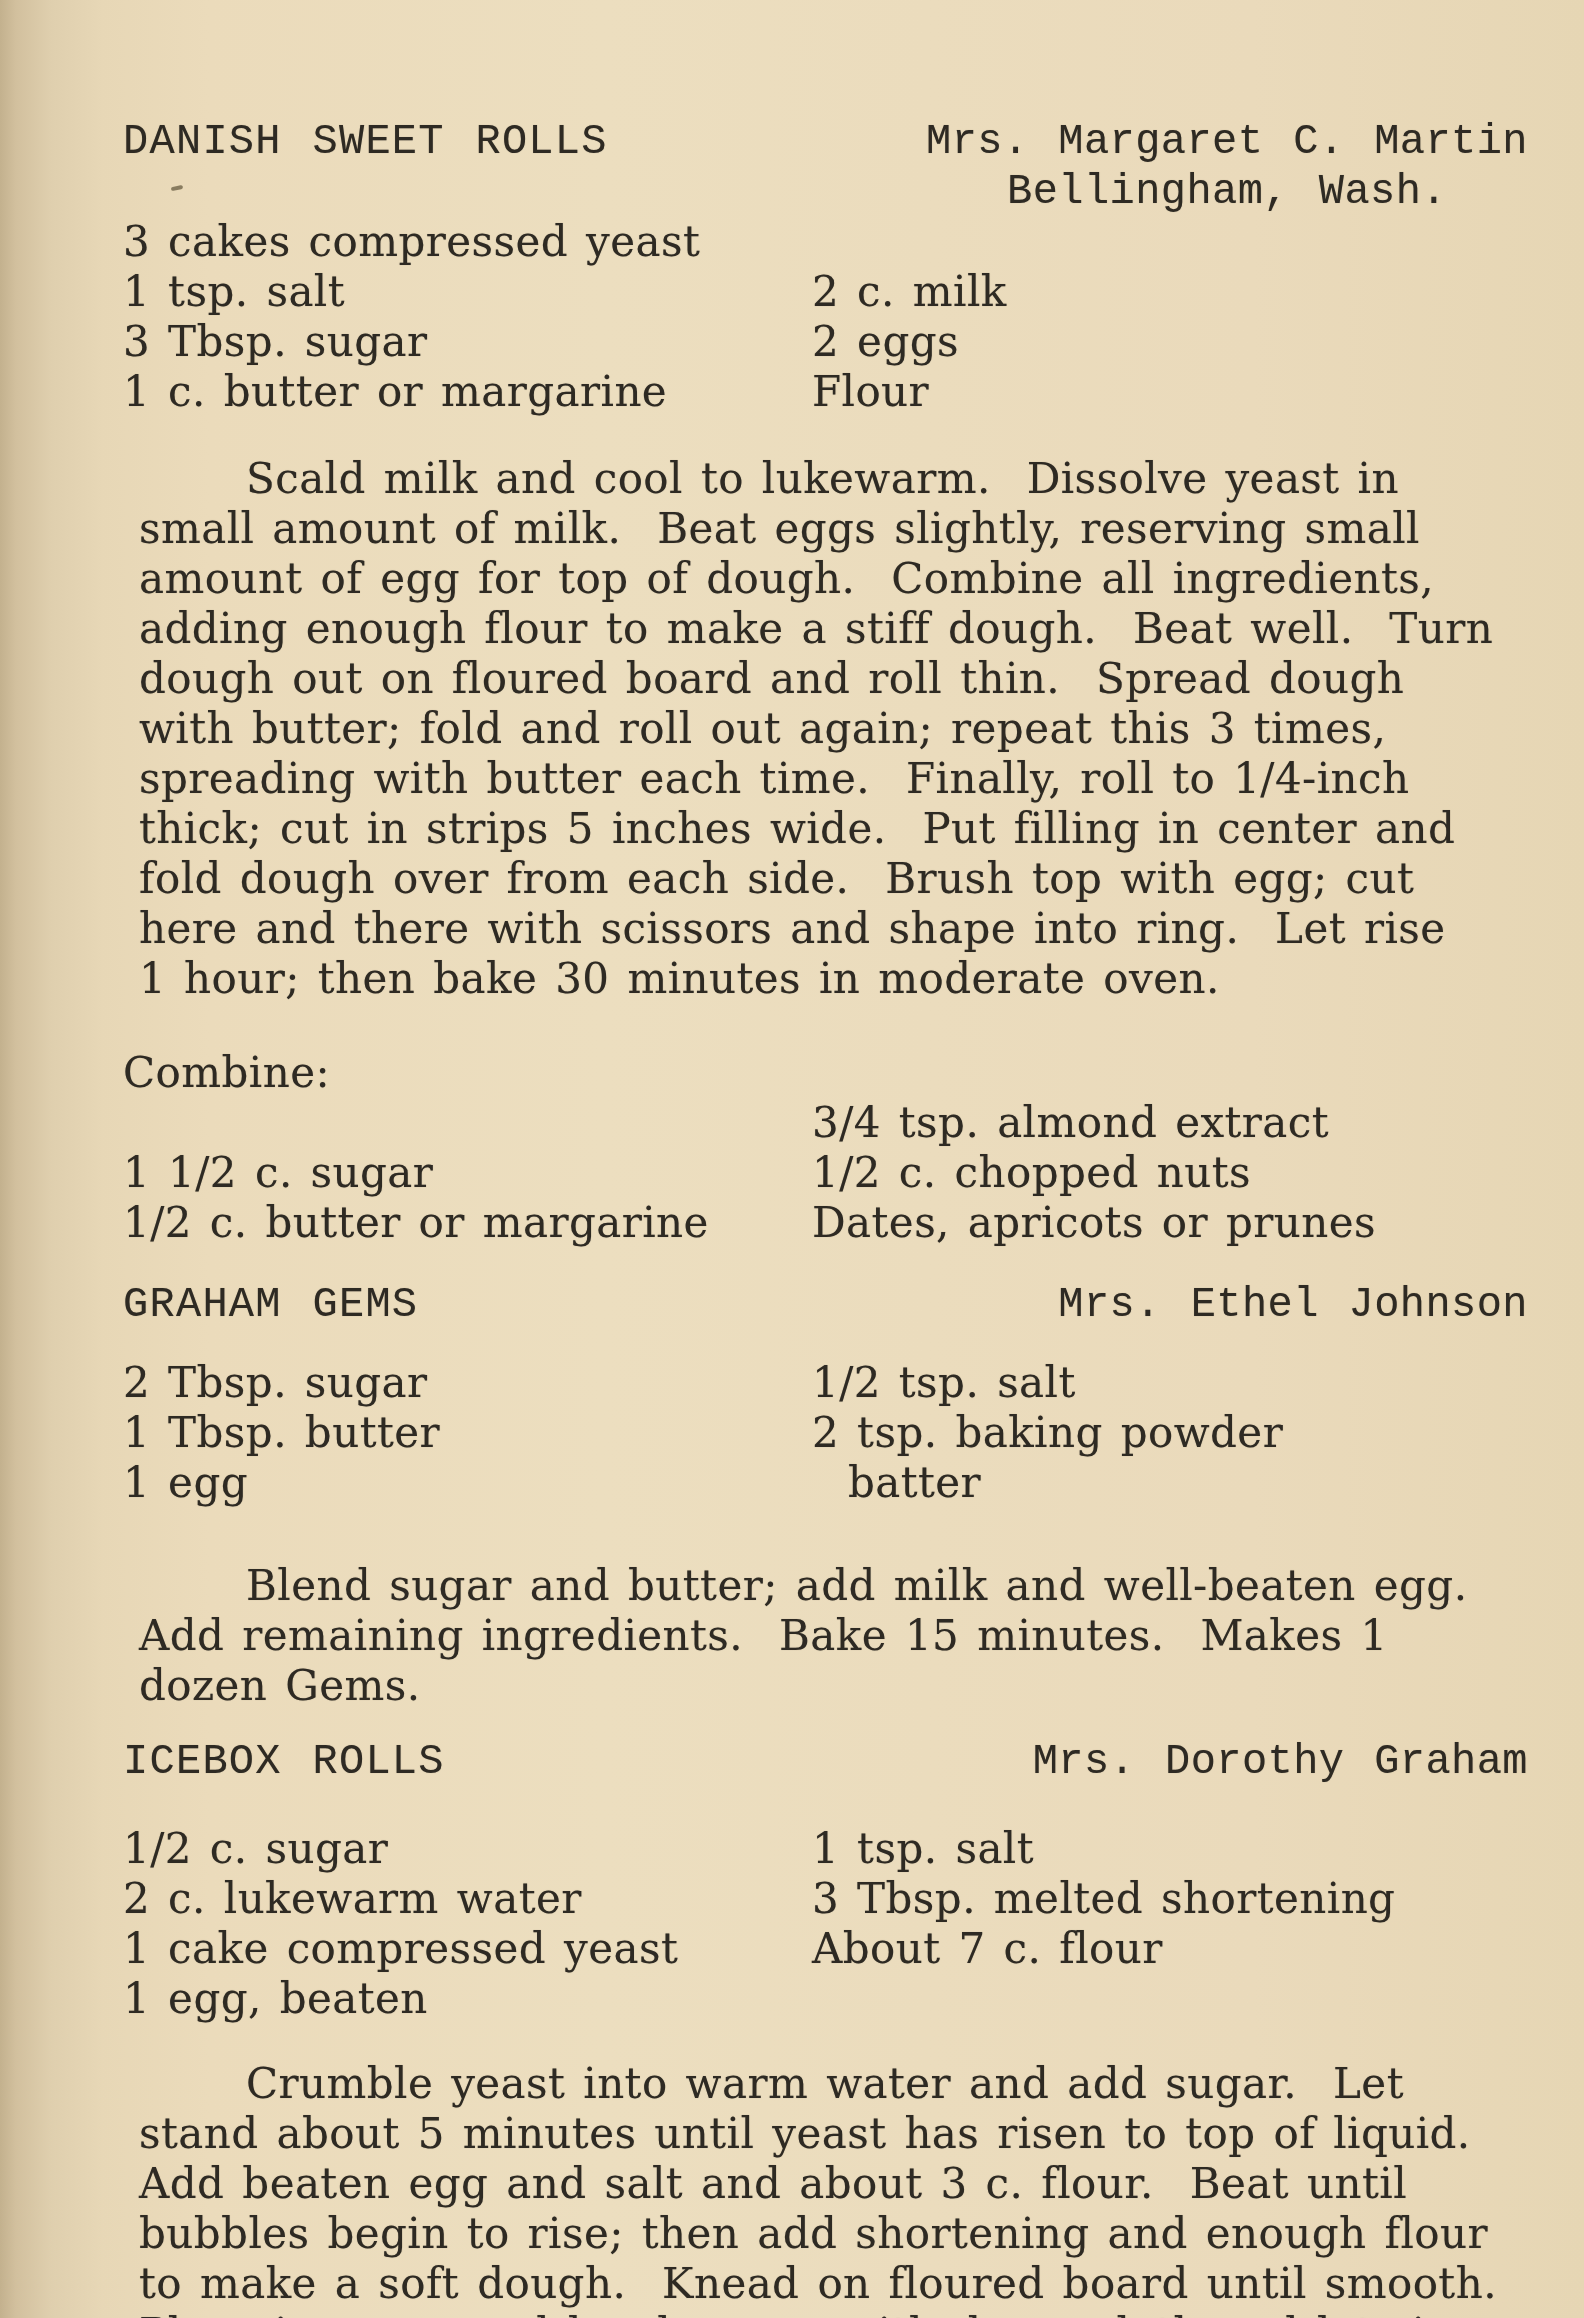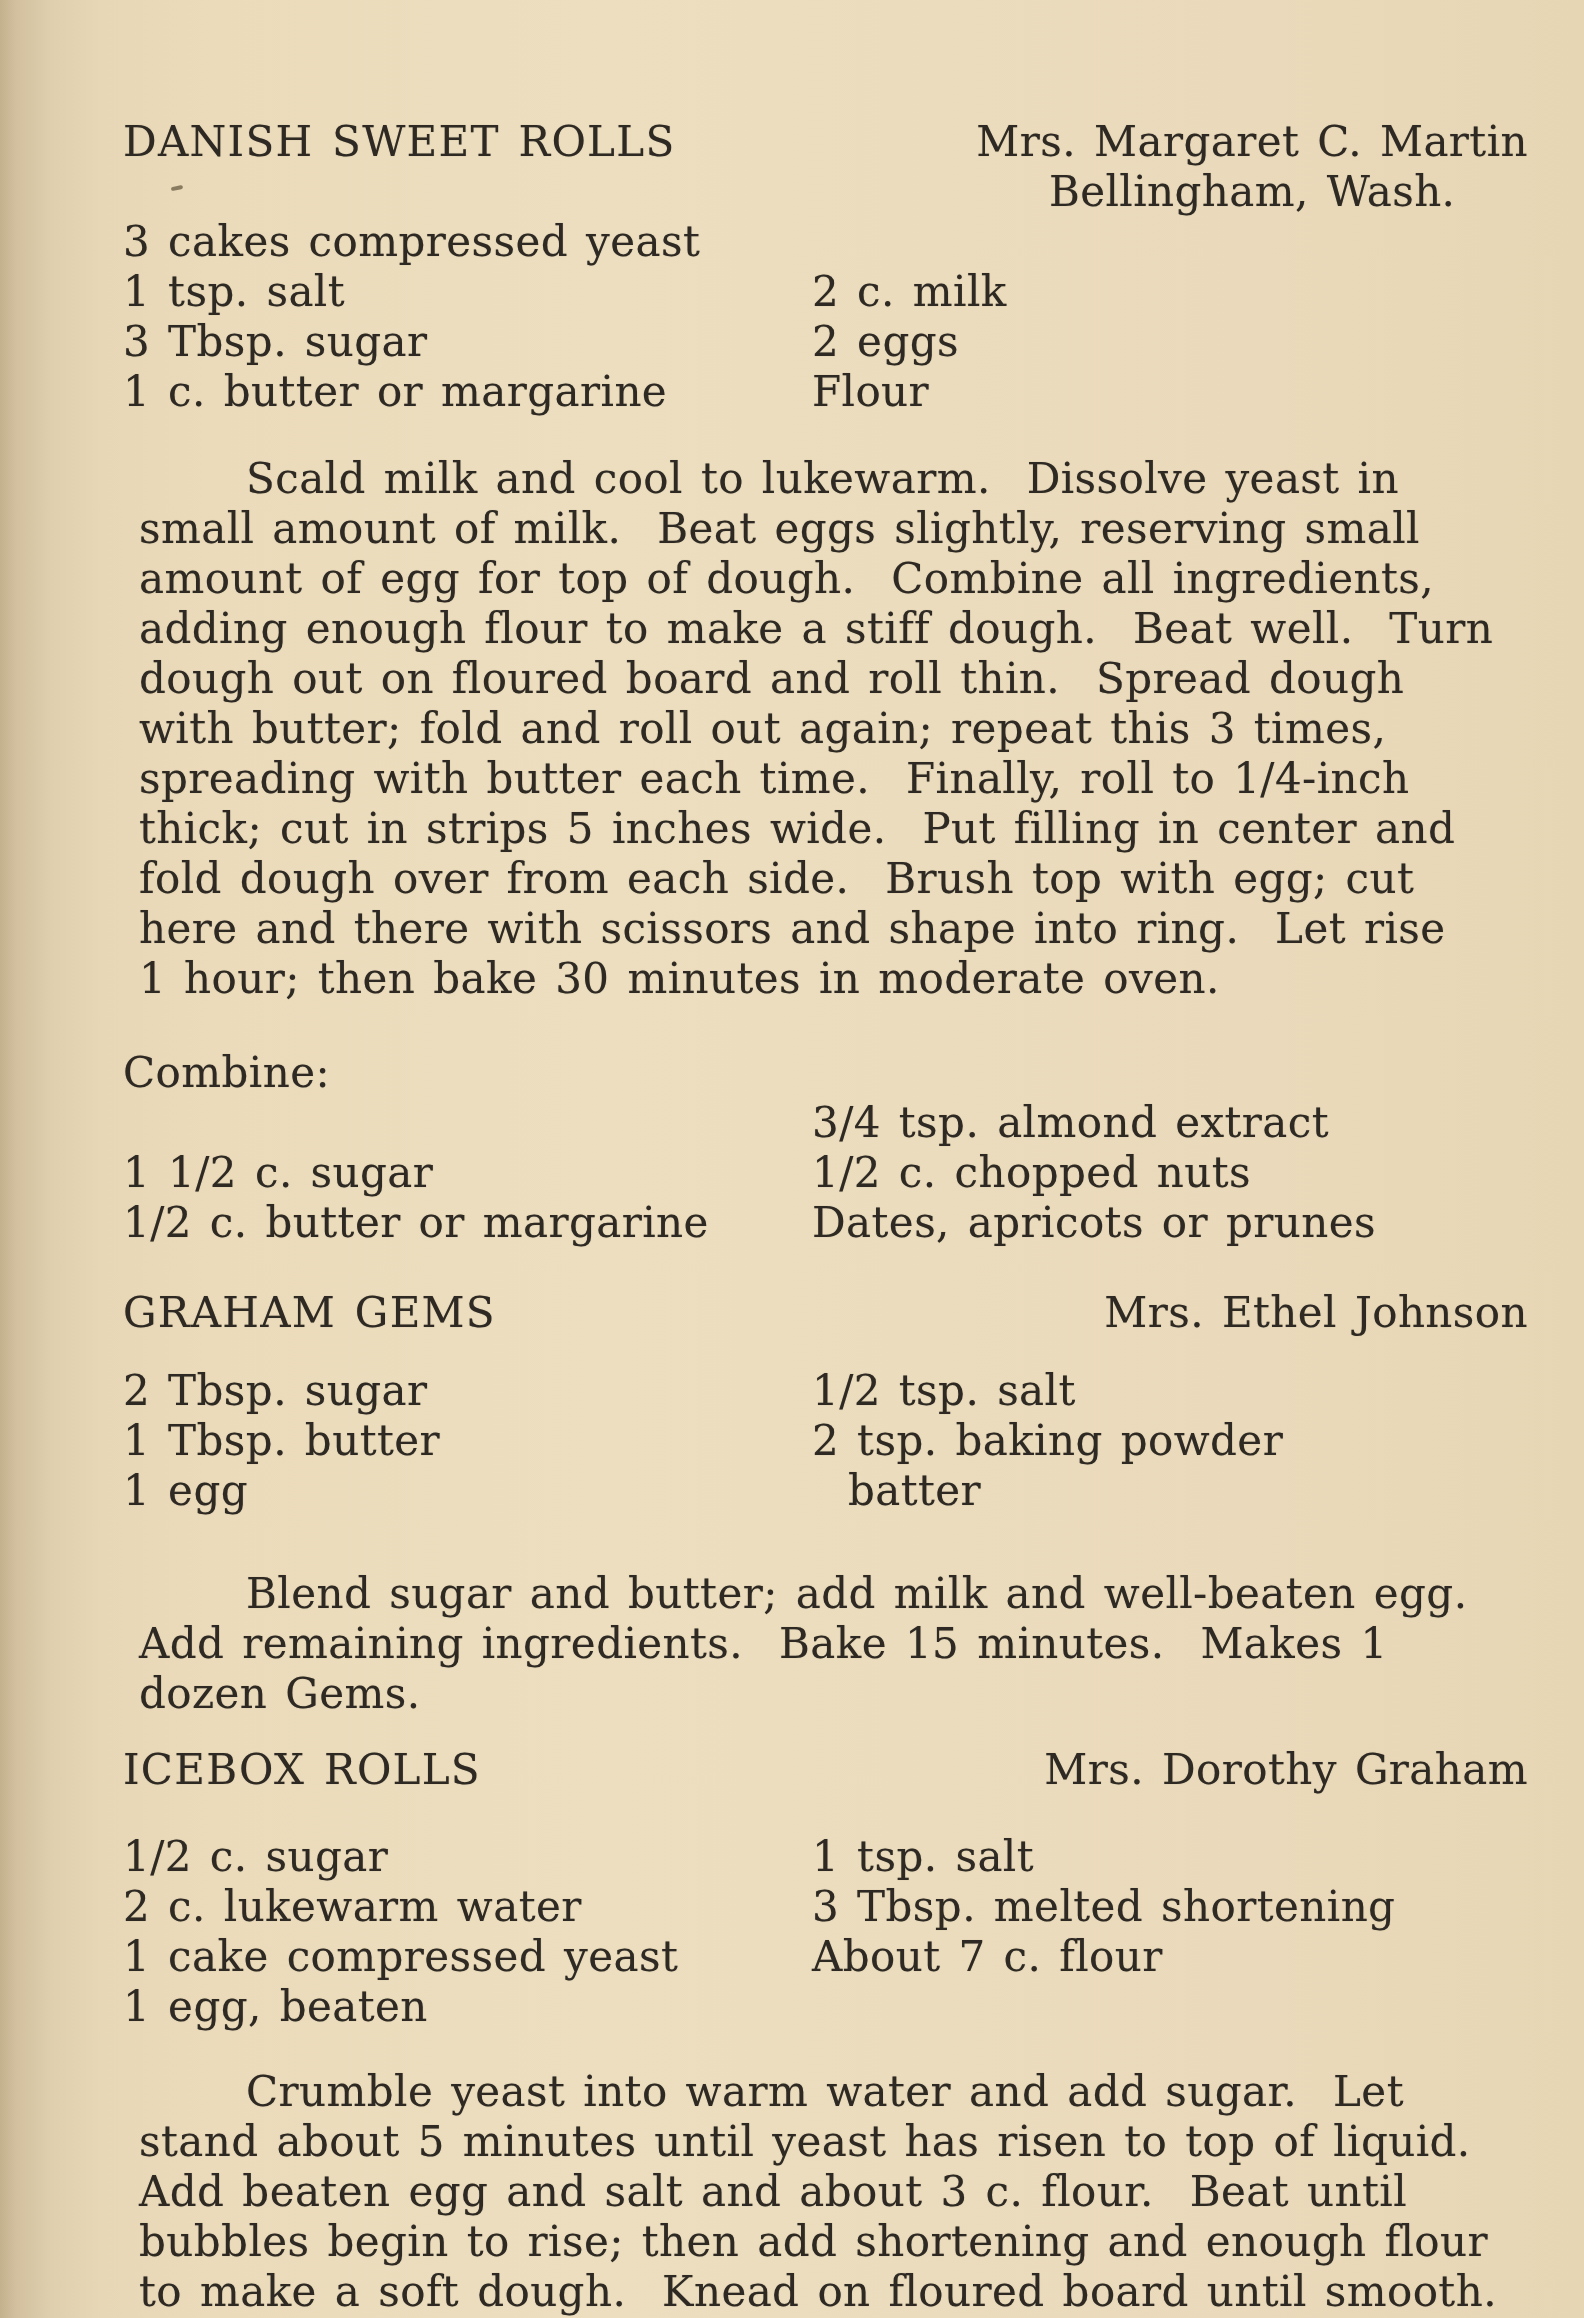--- a/index.html
+++ b/index.html
@@ -17,37 +17,37 @@
       #ebdbbb 209px, #ecdebf 603px, #eadabb 1252px, #e6d6b4 1584px);
     color: #2e2a23;
     font-family: "DejaVu Serif", "Liberation Serif", serif;
     font-size: 42px;
     line-height: 50px;
     letter-spacing: 0.01em;
     word-spacing: 0.10em;
     text-shadow: 0 0 0.9px rgba(46,42,35,0.35);
   }
 
-  .sec-head { display: flex; justify-content: space-between; align-items: flex-start; }
+  .sec-head { display: flex; justify-content: space-between; align-items: flex-start; font-family: Liberation Mono, monospace; }
   .title { margin: 0; font-size: 42px; font-weight: 400; letter-spacing: 0.03em; }
   .attribution { text-align: center; }
 
   .ing-row { display: flex; }
   .ing-left { flex: 0 0 689px; white-space: pre-line; }
   .ing-right { flex: 1 1 auto; white-space: pre-line; }
 
   .para {
     margin: 16px;
     white-space: pre-line;
     text-indent: 107px;
   }
 
   .gap-para1   { margin-top: 37px; }
   .gap-filling { margin-top: 44px; }
-  .gap-head2   { margin-top: 40px; }
+  .gap-head2   { margin-top: 32px; }
   .gap-rows2   { margin-top: 28px; }
   .gap-para2   { margin-top: 53px; }
   .gap-head3   { margin-top: 25.5px; }
   .gap-rows3   { margin-top: 37px; }
   .gap-para3   { margin-top: 35px; }
 
   .speck {
     position: absolute;
     left: 171px; top: 186px;
     width: 12px; height: 4.2px;

